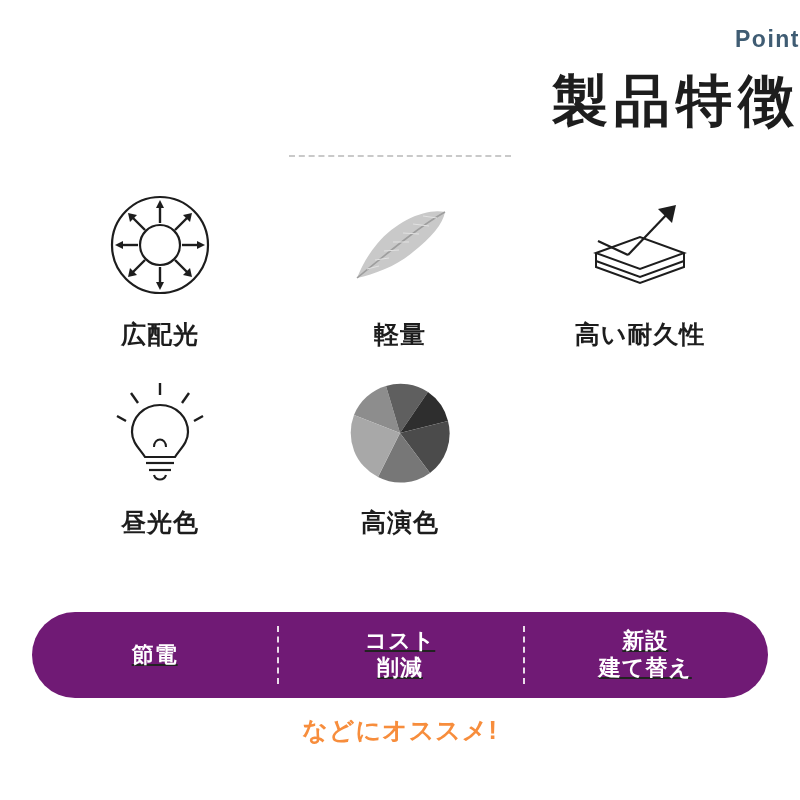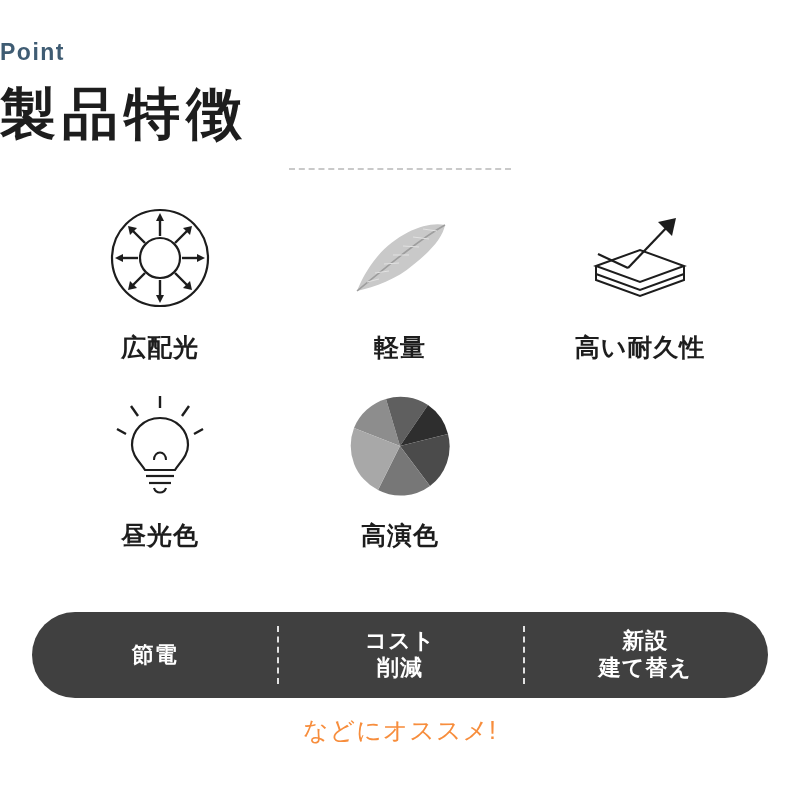--- a/index.html
+++ b/index.html
@@ -16,22 +16,22 @@
   }
   .page {
     position: relative;
     width: 800px;
     height: 800px;
     box-sizing: border-box;
   }
 
   
   .header {
-    text-align: left;
-    padding-top: 41px;
+    text-align: right;
+    padding-top: 28px;
   }
   .eyebrow {
     font-size: 23px;
     font-weight: bold;
     letter-spacing: 1.5px;
     color: #3f5c73;
     line-height: 1;
   }
   .title {
     font-size: 56px;
@@ -80,26 +80,27 @@
   }
 
   
   .tagbar-wrap {
     position: absolute;
     left: 32px;
     right: 32px;
     top: 612px;
   }
   .tagbar {
-    background: #404040;
+    background: #701a75;
     border-radius: 44px;
     height: 86px;
     display: flex;
     align-items: stretch;
     overflow: hidden;
+    text-decoration: underline;
   }
   .tag {
     flex: 1;
     display: flex;
     align-items: center;
     justify-content: center;
     text-align: center;
     color: #ffffff;
     font-size: 22px;
     font-weight: bold;
@@ -116,21 +117,21 @@
     border-left: 2px dashed rgba(255, 255, 255, 0.85);
   }
   .tag-line {
     display: block;
   }
   .recommend {
     margin-top: 16px;
     text-align: center;
     color: #f78d3c;
     font-size: 25px;
-    font-weight: normal;
+    font-weight: bold;
     letter-spacing: 1px;
   }
 </style>
 </head>
 <body>
 
 <div class="page">
 
   <div class="header">
     <div class="eyebrow">Point</div>

